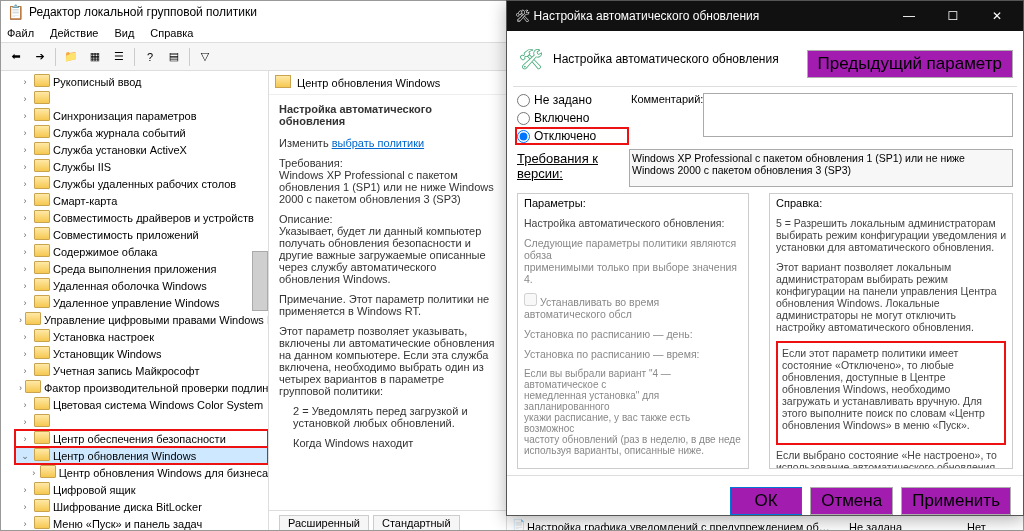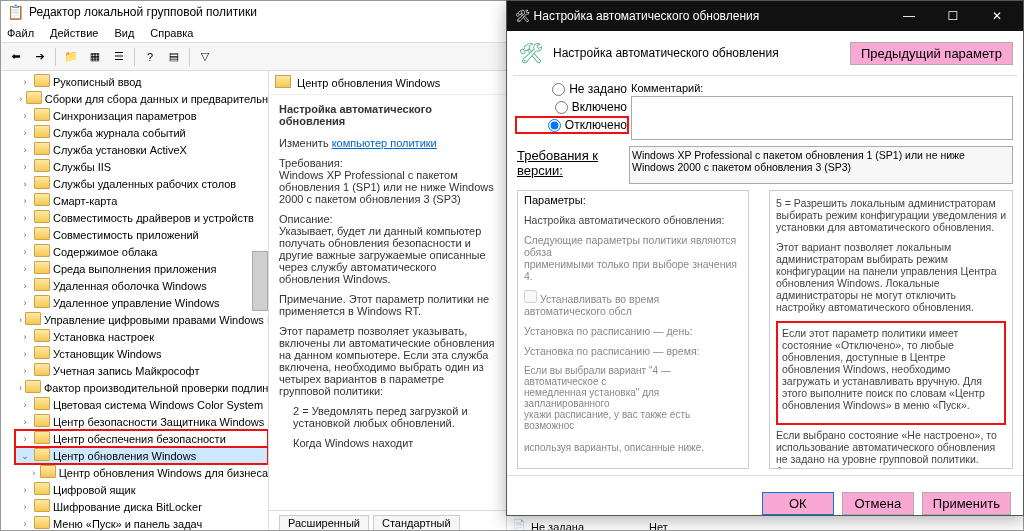--- a/index.html
+++ b/index.html
@@ -50,28 +50,28 @@
 .list-row .rc2 { width: 60px; padding-left: 4px; }
 
 
 .dlg { position: absolute; left: 506px; top: 0; width: 518px; height: 516px; background: #fff; border: 1px solid #555; display: flex; flex-direction: column; box-shadow: 0 4px 16px rgba(0,0,0,.3); }
 .dlg-title { height: 30px; background: #111; color: #fff; display: flex; align-items: center; padding: 0 4px 0 8px; font-size: 12px; }
 .dlg-title .spacer { flex: 1; }
 .dlg-title .win-btn { width: 44px; height: 30px; display: flex; align-items: center; justify-content: center; color: #fff; font-size: 12px; }
 .dlg-top { padding: 8px 10px; display: flex; align-items: center; gap: 8px; }
 .dlg-top .di { width: 28px; height: 28px; display:flex;align-items:center;justify-content:center;font-size:20px;color:#4a7; }
 .dlg-top .nav-btn { margin-left: auto; }
-.btn { border: 1px solid #adadad; background: #f9a8d4; padding: 3px 10px; font-size: 13px; }
+.btn { border: 1px solid #adadad; background: #a21caf; padding: 3px 10px; font-size: 17px; margin-top: 11px; }
 .dlg-line { height: 1px; background: #ddd; margin: 0 6px; }
 
 .dlg-body { flex: 1; display: grid; grid-template-columns: 110px 1fr; grid-template-rows: auto auto 1fr; gap: 6px 4px; padding: 6px 10px; overflow: hidden; }
 .radios { grid-column: 1; grid-row: 1; display: flex; flex-direction: column; gap: 4px; }
-.radios label { display: flex; align-items: center; gap: 4px; font-size: 12px; justify-content: flex-end; }
+.radios label { display: flex; align-items: center; gap: 4px; font-size: 12px; }
 .radios label.hl { outline: 2px solid #e11; padding: 0; }
-.comment-area { grid-column: 2; grid-row: 1; display: flex; flex-direction: column; }
+.comment-area { grid-column: 2; grid-row: 1; display: flex; flex-direction: row; }
 .comment-area .lbl { font-size: 11px; margin-bottom: 2px; }
 .comment-area textarea { width: 100%; height: 44px; border: 1px solid #aaa; resize: none; font-family: inherit; font-size: 11px; }
 .reqs { grid-column: 1 / 3; grid-row: 2; display: flex; gap: 8px; align-items: flex-start; }
 .reqs .rlabel { width: 104px; font-size: 13px; padding-top: 2px; text-decoration: underline; }
 .reqs textarea { flex: 1; height: 38px; border: 1px solid #aaa; resize: none; font-family: inherit; font-size: 10.5px; padding: 2px; background: #f7f7f7; }
 
 .lower { grid-column: 1 / 3; grid-row: 3; display: flex; gap: 20px; overflow: hidden; }
 .lower .params { width: 232px; border: 1px solid #ccc; display: flex; flex-direction: column; }
 .lower .help { flex: 1; border: 1px solid #ccc; display: flex; flex-direction: column; }
 .lower .ph { font-size: 11px; padding: 3px 6px 2px; }
@@ -116,21 +116,20 @@
     <div class="tree-pane">
       <div id="tree-root">
           <div class="tree-item">
             <span class="ti-toggle">›</span>
             <span class="ti-icon"></span>
             <span>Рукописный ввод</span>
           </div>
           <div class="tree-item">
             <span class="ti-toggle">›</span>
             <span class="ti-icon"></span>
-            <span>Сборки для сбора данных и предварительн</span>
           </div>
           <div class="tree-item">
             <span class="ti-toggle">›</span>
             <span class="ti-icon"></span>
             <span>Синхронизация параметров</span>
           </div>
           <div class="tree-item">
             <span class="ti-toggle">›</span>
             <span class="ti-icon"></span>
             <span>Служба журнала событий</span>
@@ -211,21 +210,20 @@
             <span>Фактор производительной проверки подлинн</span>
           </div>
           <div class="tree-item">
             <span class="ti-toggle">›</span>
             <span class="ti-icon"></span>
             <span>Цветовая система Windows Color System</span>
           </div>
           <div class="tree-item">
             <span class="ti-toggle">›</span>
             <span class="ti-icon"></span>
-            <span>Центр безопасности Защитника Windows</span>
           </div>
           <div class="tree-item hl">
             <span class="ti-toggle">›</span>
             <span class="ti-icon"></span>
             <span>Центр обеспечения безопасности</span>
           </div>
           <div class="tree-item selected hl">
             <span class="ti-toggle">⌄</span>
             <span class="ti-icon"></span>
             <span>Центр обновления Windows</span>
@@ -256,21 +254,21 @@
       <div class="scroll-thumb-v"></div>
     </div>
 
     <div class="mid-pane">
       <div class="mid-head">
         <span class="hi"></span>
         <span>Центр обновления Windows</span>
       </div>
       <div class="mid-body">
         <div class="sec-title">Настройка автоматического обновления</div>
-        <p><span>Изменить </span><a class="lnk" href="#">компьютер политики</a></p>
+        <p><span>Изменить </span><a class="lnk" href="#">выбрать политики</a></p>
         <p><span>Требования:</span><br><span>Windows XP Professional с пакетом обновления 1 (SP1) или не ниже Windows 2000 с пакетом обновления 3 (SP3)</span></p>
         <p><span>Описание:</span><br><span>Указывает, будет ли данный компьютер получать обновления безопасности и другие важные загружаемые описанные через службу автоматического обновления Windows.</span></p>
         <p>Примечание. Этот параметр политики не применяется в Windows RT.</p>
         <p>Этот параметр позволяет указывать, включены ли автоматические обновления на данном компьютере. Если эта служба включена, необходимо выбрать один из четырех вариантов в параметре групповой политики:</p>
         <p style="padding-left:14px">2 = Уведомлять перед загрузкой и установкой любых обновлений.</p>
         <p style="padding-left:14px">Когда Windows находит</p>
       </div>
       <div class="mid-tabs">
         <div class="mid-tab">Расширенный</div>
         <div class="mid-tab">Стандартный</div>
@@ -429,20 +427,21 @@
             <span class="rc2">Нет</span>
           </div>
           <div class="list-row">
             <span class="ri"></span>
             <span class="rc0">Перенос запланированных установок об…</span>
             <span class="rc1">Не задана</span>
             <span class="rc2">Нет</span>
           </div>
           <div class="list-row">
             <span class="ri"></span>
+            <span class="rc0">Настройка графика уведомлений с предупреждением об…</span>
             <span class="rc1">Не задана</span>
             <span class="rc2">Нет</span>
           </div>
         </div>
     </div>
   </div>
 </div>
 
 <div class="dlg">
   <div class="dlg-title">
@@ -486,24 +485,25 @@
 
     <div class="lower">
       <div class="params">
         <div class="ph">Параметры:</div>
         <div class="pbox">
           <p>Настройка автоматического обновления:</p>
           <p class="grey"><span>Следующие параметры политики являются обяза</span><br><span>применимыми только при выборе значения 4.</span></p>
           <p class="grey"><input type="checkbox" disabled="" style=""> <span>Устанавливать во время автоматического обсл</span></p>
           <p class="grey">Установка по расписанию — день:</p>
           <p class="grey">Установка по расписанию — время:</p>
-          <p class="grey" style="font-size:10px"><span>Если вы выбрали вариант "4 — автоматическое с</span><br><span>немедленная установка" для запланированного</span><br><span>укажи расписание, у вас также есть возможнос</span><br><br><span>используя варианты, описанные ниже.</span></p>
+          <p class="grey" style="font-size:10px"><span>Если вы выбрали вариант "4 — автоматическое с</span><br><span>немедленная установка" для запланированного</span><br><span>укажи расписание, у вас также есть возможнос</span><br><span>частоту обновлений (раз в неделю, в две неде</span><br><span>используя варианты, описанные ниже.</span></p>
         </div>
       </div>
       <div class="help">
+        <div class="ph">Справка:</div>
         <div class="pbox">
           <p>5 = Разрешить локальным администраторам выбирать режим конфигурации уведомления и установки для автоматического обновления.</p>
           <p>Этот вариант позволяет локальным администраторам выбирать режим конфигурации на панели управления Центра обновления Windows. Локальные администраторы не могут отключить настройку автоматического обновления.</p>
           <div class="red">
               <p>Если этот параметр политики имеет состояние «Отключено», то любые обновления, доступные в Центре обновления Windows, необходимо загружать и устанавливать вручную. Для этого выполните поиск по словам «Центр обновления Windows» в меню «Пуск».</p>
             </div>
           <p>Если выбрано состояние «Не настроено», то использование автоматического обновления не задано на уровне групповой политики. Администратор по-прежнему может настроить автоматическое обновление через панель управления.</p>
         </div>
       </div>
     </div>

